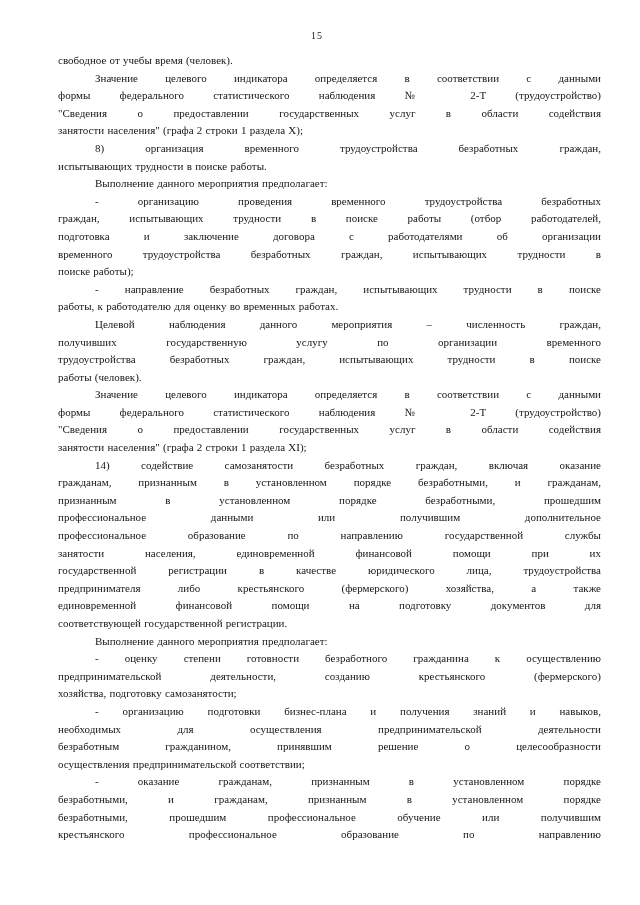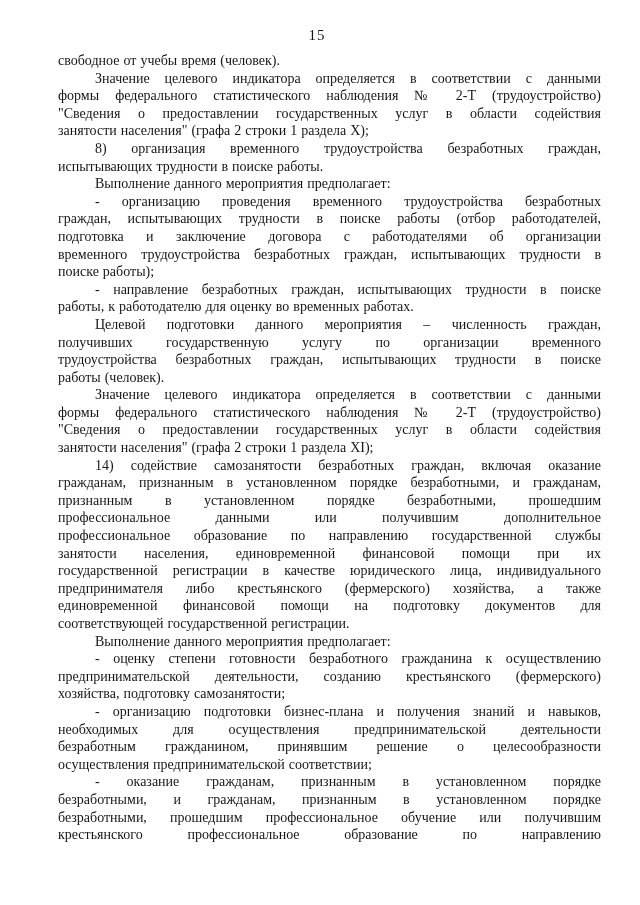--- a/index.html
+++ b/index.html
@@ -19,30 +19,30 @@
     position: absolute;
     inset: 0;
     background: #ffffff;
   }
   .page-number {
     position: absolute;
     top: 27px;
     left: 0;
     width: 634px;
     text-align: center;
-    font-size: 15px;
+    font-size: 10px;
     line-height: 17.6px;
     letter-spacing: 1px;
   }
   .document-body {
     position: absolute;
     top: 52px;
     left: 58px;
     width: 543px;
-    font-size: 14px;
+    font-size: 11px;
   }
   .paragraph {
     margin: 0;
     padding: 0;
   }
   .line {
     height: 17.6px;
     line-height: 17.6px;
     text-align: justify;
     text-align-last: justify;
@@ -84,39 +84,39 @@
         <div class="line">граждан, испытывающих трудности в поиске работы (отбор работодателей,</div>
         <div class="line">подготовка и заключение договора с работодателями об организации</div>
         <div class="line">временного трудоустройства безработных граждан, испытывающих трудности в</div>
         <div class="line last">поиске работы);</div>
       </div>
       <div class="paragraph">
         <div class="line indent">- направление безработных граждан, испытывающих трудности в поиске</div>
         <div class="line last">работы, к работодателю для оценку во временных работах.</div>
       </div>
       <div class="paragraph">
-        <div class="line indent">Целевой подготовки данного мероприятия – численность граждан,</div>
+        <div class="line indent">Целевой наблюдения данного мероприятия – численность граждан,</div>
         <div class="line">получивших государственную услугу по организации временного</div>
         <div class="line">трудоустройства безработных граждан, испытывающих трудности в поиске</div>
         <div class="line last">работы (человек).</div>
       </div>
       <div class="paragraph">
         <div class="line indent">Значение целевого индикатора определяется в соответствии с данными</div>
         <div class="line">формы федерального статистического наблюдения № 2-Т (трудоустройство)</div>
         <div class="line">"Сведения о предоставлении государственных услуг в области содействия</div>
         <div class="line last">занятости населения" (графа 2 строки 1 раздела XI);</div>
       </div>
       <div class="paragraph">
         <div class="line indent">14) содействие самозанятости безработных граждан, включая оказание</div>
         <div class="line">гражданам, признанным в установленном порядке безработными, и гражданам,</div>
         <div class="line">признанным в установленном порядке безработными, прошедшим</div>
         <div class="line">профессиональное данными или получившим дополнительное</div>
         <div class="line">профессиональное образование по направлению государственной службы</div>
         <div class="line">занятости населения, единовременной финансовой помощи при их</div>
-        <div class="line">государственной регистрации в качестве юридического лица, индивидуального</div>
+        <div class="line">государственной регистрации в качестве юридического лица, трудоустройства</div>
         <div class="line">предпринимателя либо крестьянского (фермерского) хозяйства, а также</div>
         <div class="line">единовременной финансовой помощи на подготовку документов для</div>
         <div class="line last">соответствующей государственной регистрации.</div>
       </div>
       <div class="paragraph">
         <div class="line indent last">Выполнение данного мероприятия предполагает:</div>
       </div>
       <div class="paragraph">
         <div class="line indent">- оценку степени готовности безработного гражданина к осуществлению</div>
         <div class="line">предпринимательской деятельности, созданию крестьянского (фермерского)</div>

